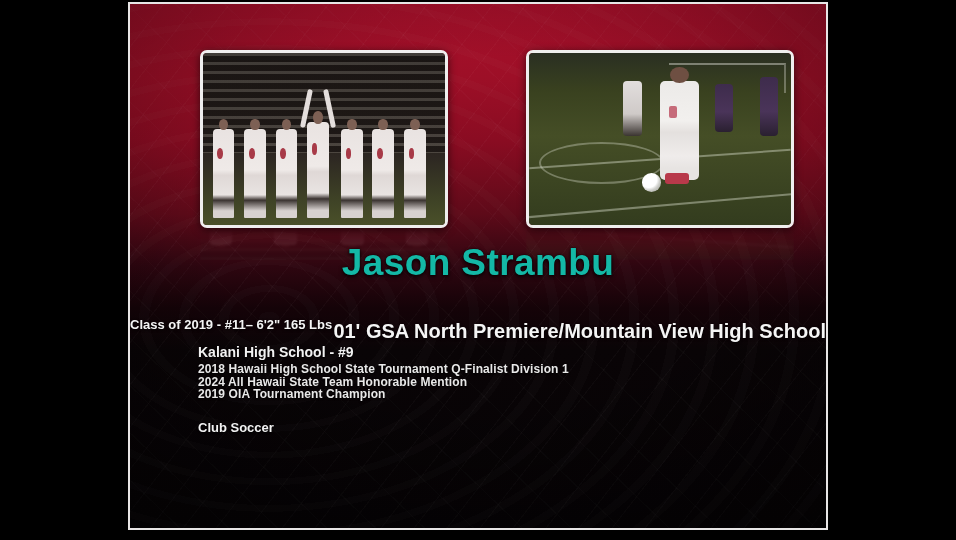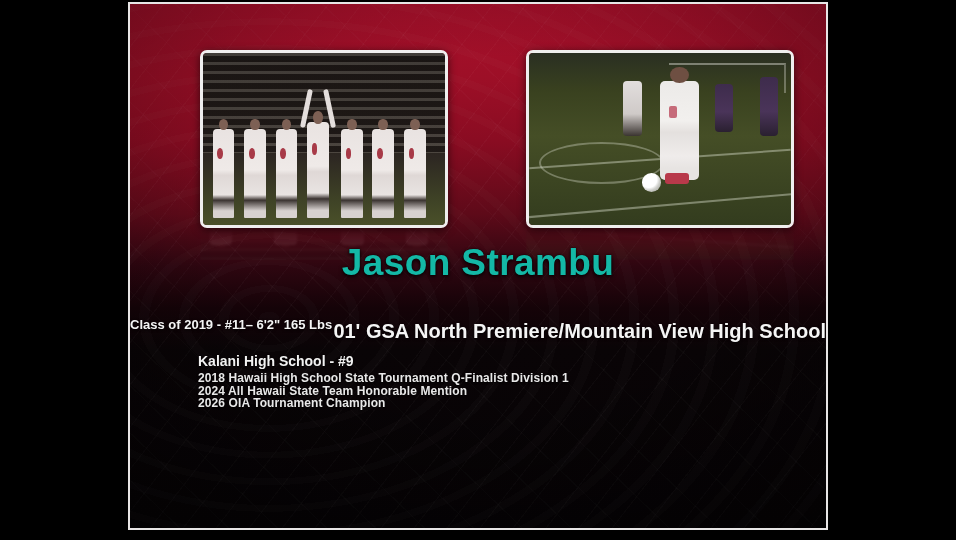--- a/index.html
+++ b/index.html
@@ -114,21 +114,21 @@
   .name{position:absolute;top:238px;left:0;width:100%;text-align:center;
     font-size:37px;font-weight:bold;color:#14b8a6;letter-spacing:.4px;
     text-shadow:0 2px 4px rgba(0,0,0,.85), 0 0 2px rgba(0,0,0,.9);}
   .subtitle{position:absolute;top:284px;left:0;width:100%;text-align:right;
     font-size:20px;font-weight:bold;color:#f5f5f5;letter-spacing:0;
     text-shadow:0 1px 3px rgba(0,0,0,.9);margin-top:32px;}
   .classline{position:absolute;top:313px;left:0;width:100%;text-align:left;
     font-size:13px;font-weight:bold;color:#f5f5f5;
     text-shadow:0 1px 3px rgba(0,0,0,.9);}
 
-  .detail{position:absolute;left:68px;top:349px;width:560px;text-align:left;}
+  .detail{position:absolute;left:68px;top:340px;width:560px;text-align:left;}
   .school{font-size:14px;font-weight:bold;color:#f2f2f2;
     text-shadow:0 1px 2px rgba(0,0,0,.9);margin-bottom:3px;}
   .ach{font-size:12px;font-weight:bold;color:#e8e8e8;line-height:12.6px;
     text-shadow:0 1px 2px rgba(0,0,0,.9);letter-spacing:.1px;}
   .club{margin-top:19px;font-size:13px;font-weight:bold;color:#f2f2f2;
     text-shadow:0 1px 2px rgba(0,0,0,.9);}
 </style>
 </head>
 <body>
 
@@ -208,18 +208,19 @@
 
     <div class="txt">
       <div class="name">Jason Strambu</div>
       <div class="subtitle">01' GSA North Premiere/Mountain View High School</div>
       <div class="classline">Class of 2019 - #11– 6'2" 165 Lbs</div>
 
       <div class="detail">
         <div class="school">Kalani High School - #9</div>
         <div class="ach">2018 Hawaii High School State Tournament Q-Finalist Division 1</div>
         <div class="ach">2024 All Hawaii State Team Honorable Mention</div>
-        <div class="ach">2026 OIA Tournament Champion</div>
+        <div class="ach">2019 OIA Tournament Champion</div>
+        <div class="club">Club Soccer</div>
       </div>
     </div>
 
   </div>
 </div>
 
 </body></html>

